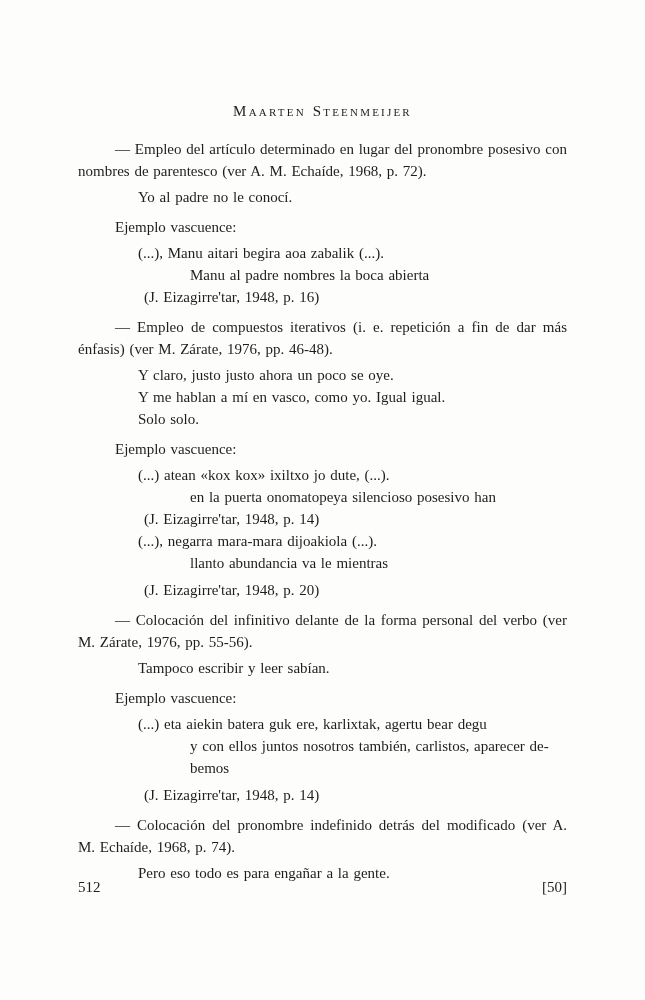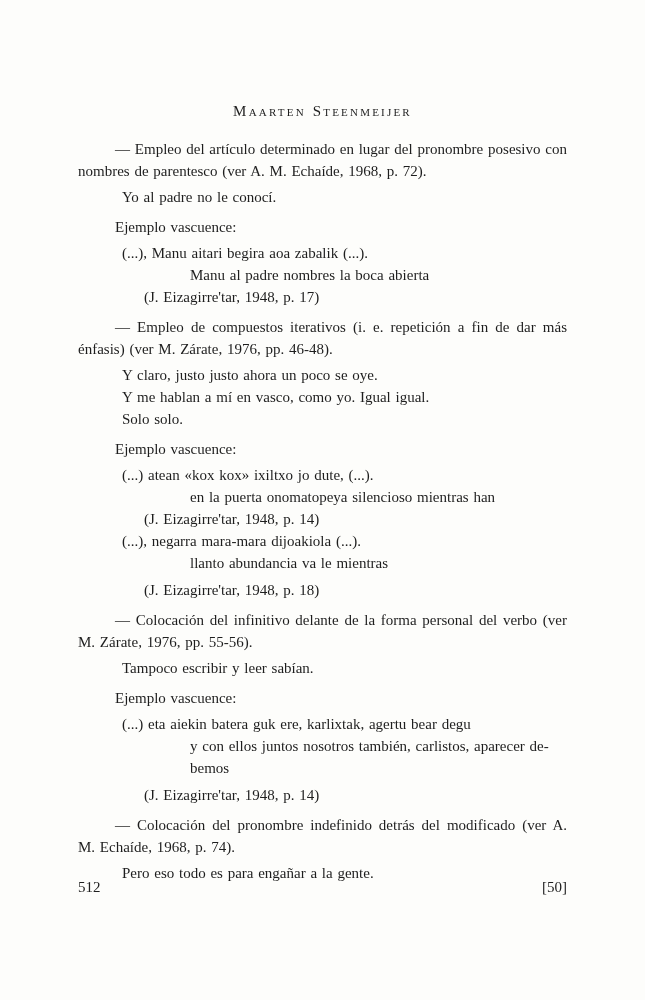--- a/index.html
+++ b/index.html
@@ -39,21 +39,21 @@
     margin-top: 8px;
     margin-bottom: 0;
   }
   .label {
     margin-left: 37px;
     margin-top: 8px;
   }
   .group {
     margin-top: 4px;
   }
-  .ex   { margin-left: 44px; }
+  .ex   { margin-left: 60px; }
   .gloss { margin-left: 112px; }
   .gloss-wrap { margin-left: 112px; }
   .cite { margin-left: 66px; }
   .cite-gap { margin-top: 5px; }
   .it { font-style: italic; }
   .footer {
     position: absolute;
     top: 876px;
     left: 78px;
     right: 78px;
@@ -71,37 +71,37 @@
     <div class="author">Maarten Steenmeijer</div>
 
     <div class="para">— Empleo del artículo determinado en lugar del pronombre posesivo con nombres de parentesco (ver A. M. Echaíde, 1968, p. 72).</div>
     <div class="group">
       <div class="ex">Yo al padre no le conocí.</div>
     </div>
     <div class="label">Ejemplo vascuence:</div>
     <div class="group">
       <div class="ex">(...), Manu aitari begira aoa zabalik (...).</div>
       <div class="gloss">Manu al padre nombres la boca abierta</div>
-      <div class="cite">(J. Eizagirre'tar, 1948, p. 17)</div>
+      <div class="cite">(J. Eizagirre'tar, 1948, p. 16)</div>
     </div>
 
     <div class="para">— Empleo de compuestos iterativos (i. e. repetición a fin de dar más énfasis) (ver M. Zárate, 1976, pp. 46-48).</div>
     <div class="group">
       <div class="ex">Y claro, justo justo ahora un poco se oye.</div>
       <div class="ex">Y me hablan a mí en vasco, como yo. Igual igual.</div>
       <div class="ex">Solo solo.</div>
     </div>
     <div class="label">Ejemplo vascuence:</div>
     <div class="group">
       <div class="ex">(...)  atean «kox kox» ixiltxo jo dute, (...).</div>
-      <div class="gloss">en la puerta onomatopeya silencioso mientras han</div>
+      <div class="gloss">en la puerta onomatopeya silencioso posesivo han</div>
       <div class="cite">(J. Eizagirre'tar, 1948, p. 14)</div>
       <div class="ex">(...), negarra mara-mara dijoakiola (...).</div>
       <div class="gloss">llanto abundancia va le mientras</div>
-      <div class="cite cite-gap">(J. Eizagirre'tar, 1948, p. 18)</div>
+      <div class="cite cite-gap">(J. Eizagirre'tar, 1948, p. 20)</div>
     </div>
 
     <div class="para">— Colocación del infinitivo delante de la forma personal del verbo (ver M. Zárate, 1976, pp. 55-56).</div>
     <div class="group">
       <div class="ex">Tampoco escribir y leer sabían.</div>
     </div>
     <div class="label">Ejemplo vascuence:</div>
     <div class="group">
       <div class="ex">(...) eta aiekin batera guk ere, karlixtak, agertu bear degu</div>
       <div class="gloss-wrap">y con ellos juntos nosotros también, carlistos, aparecer de-</div>

